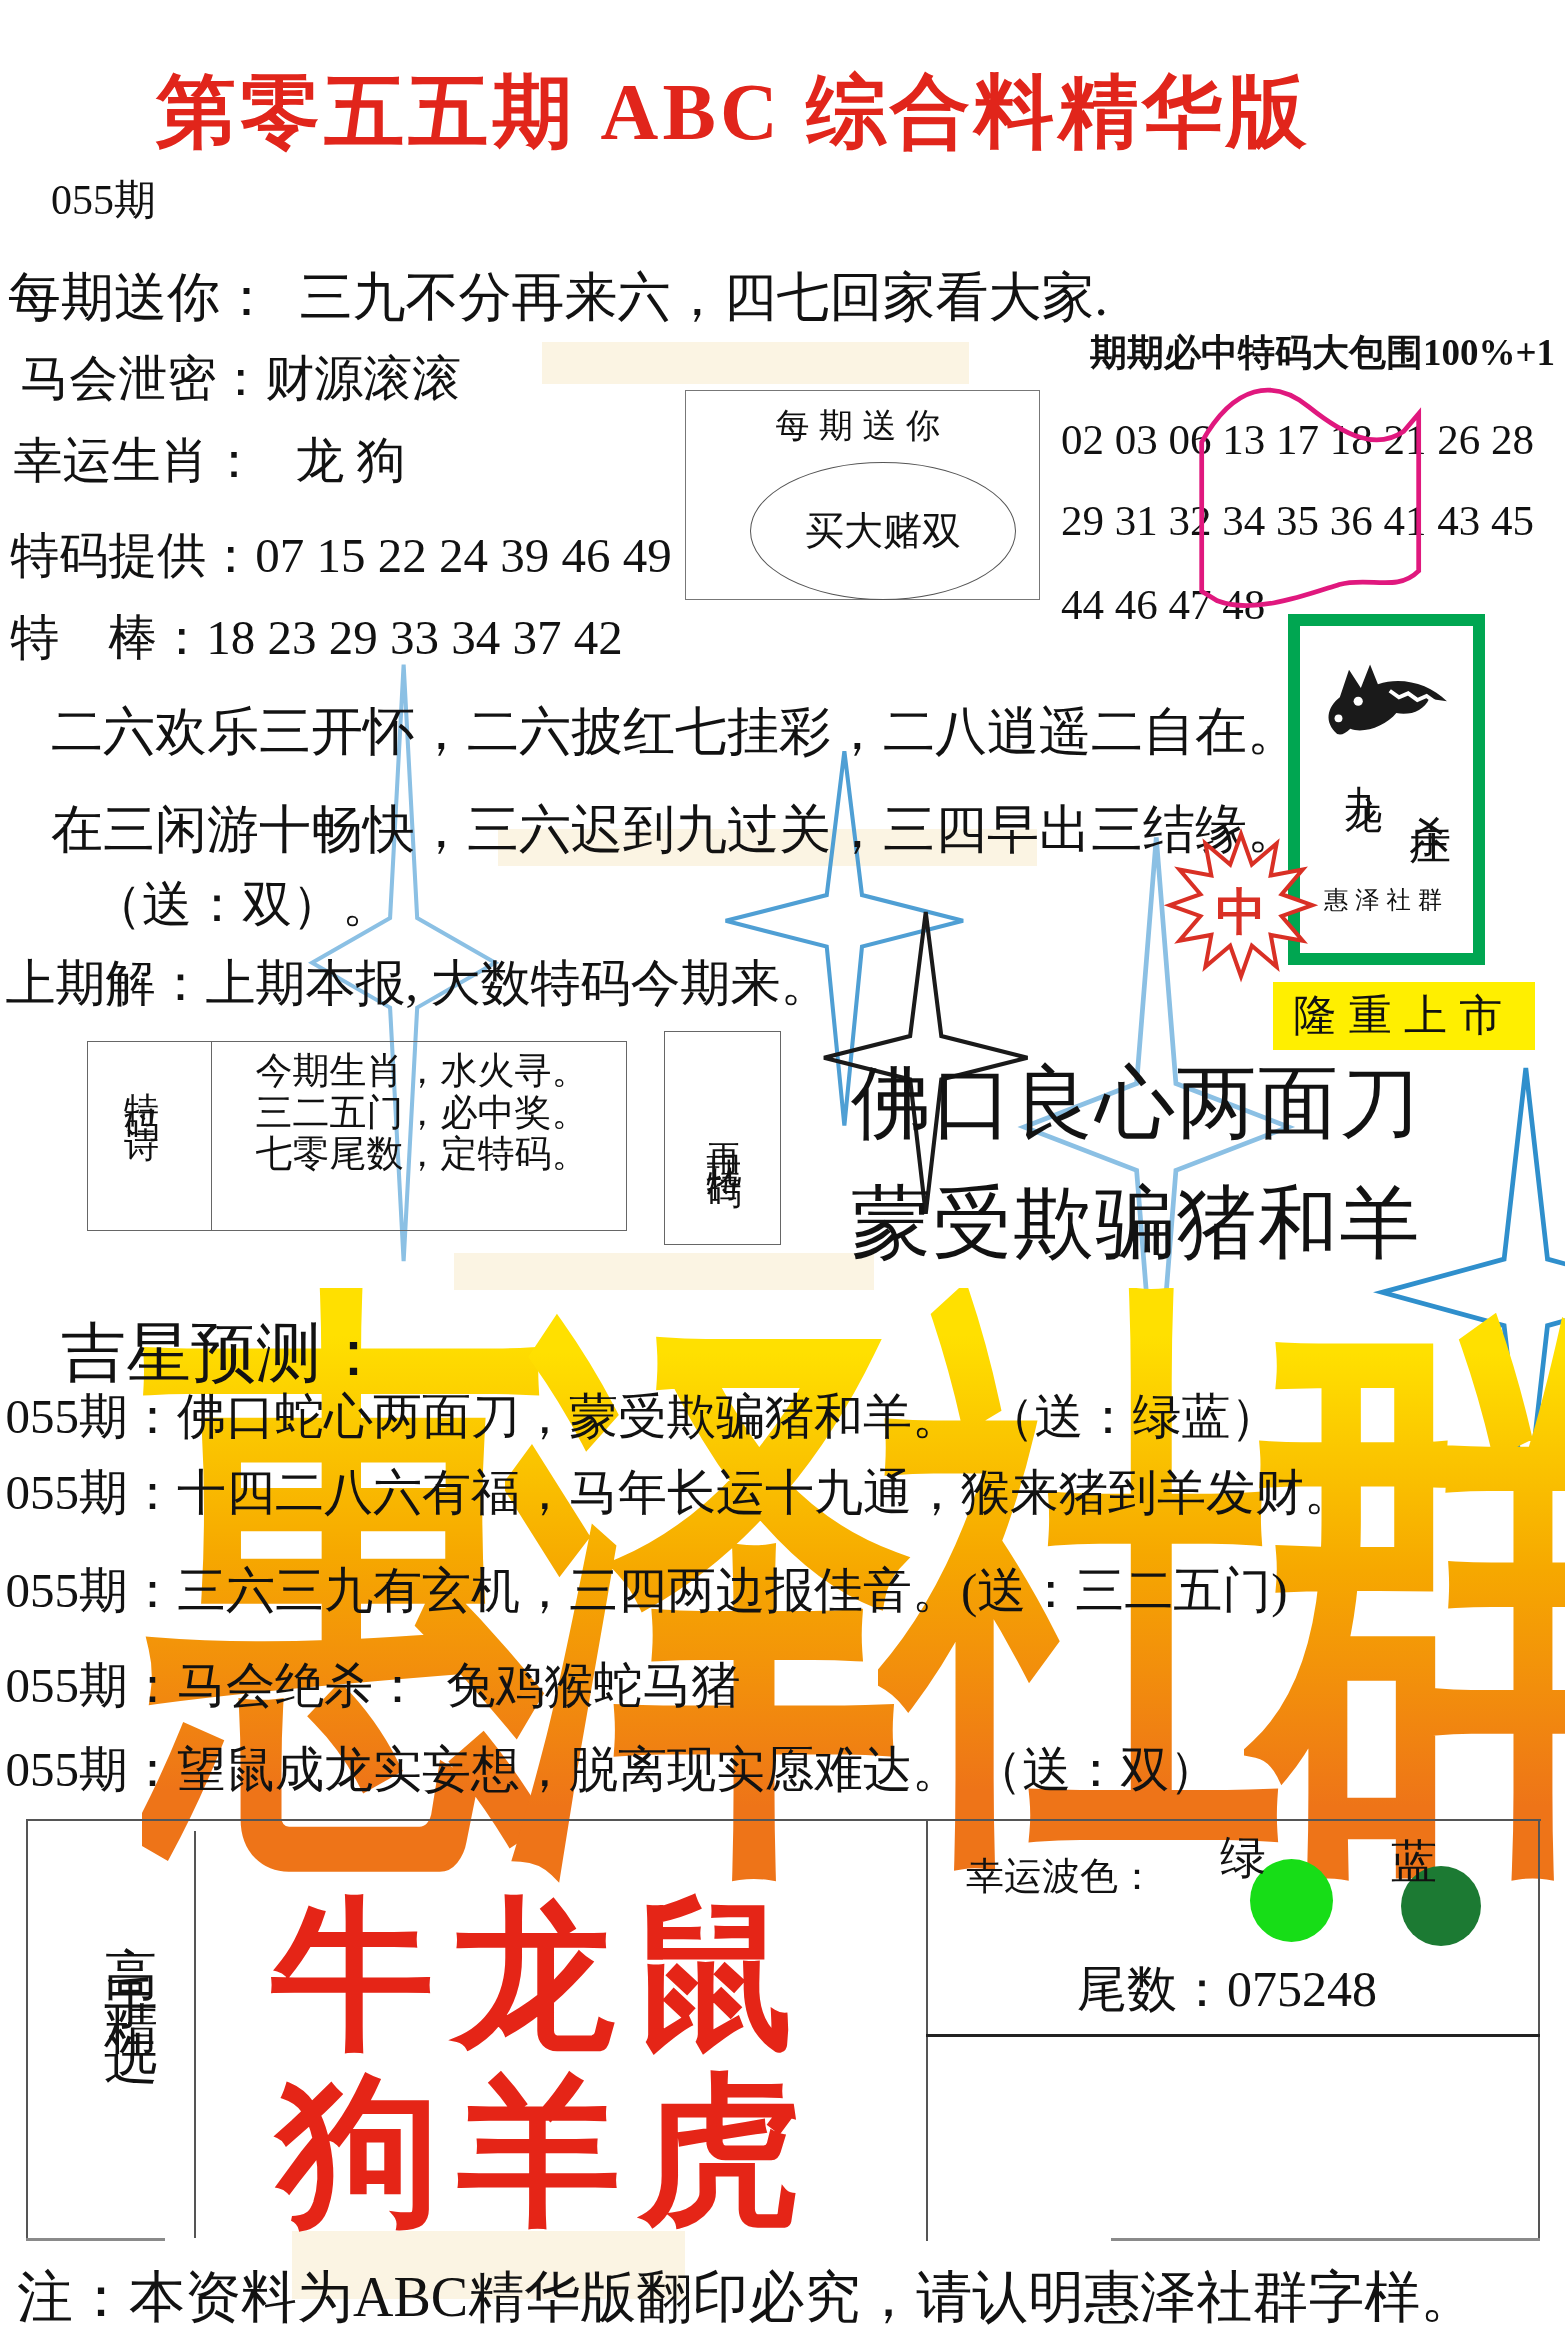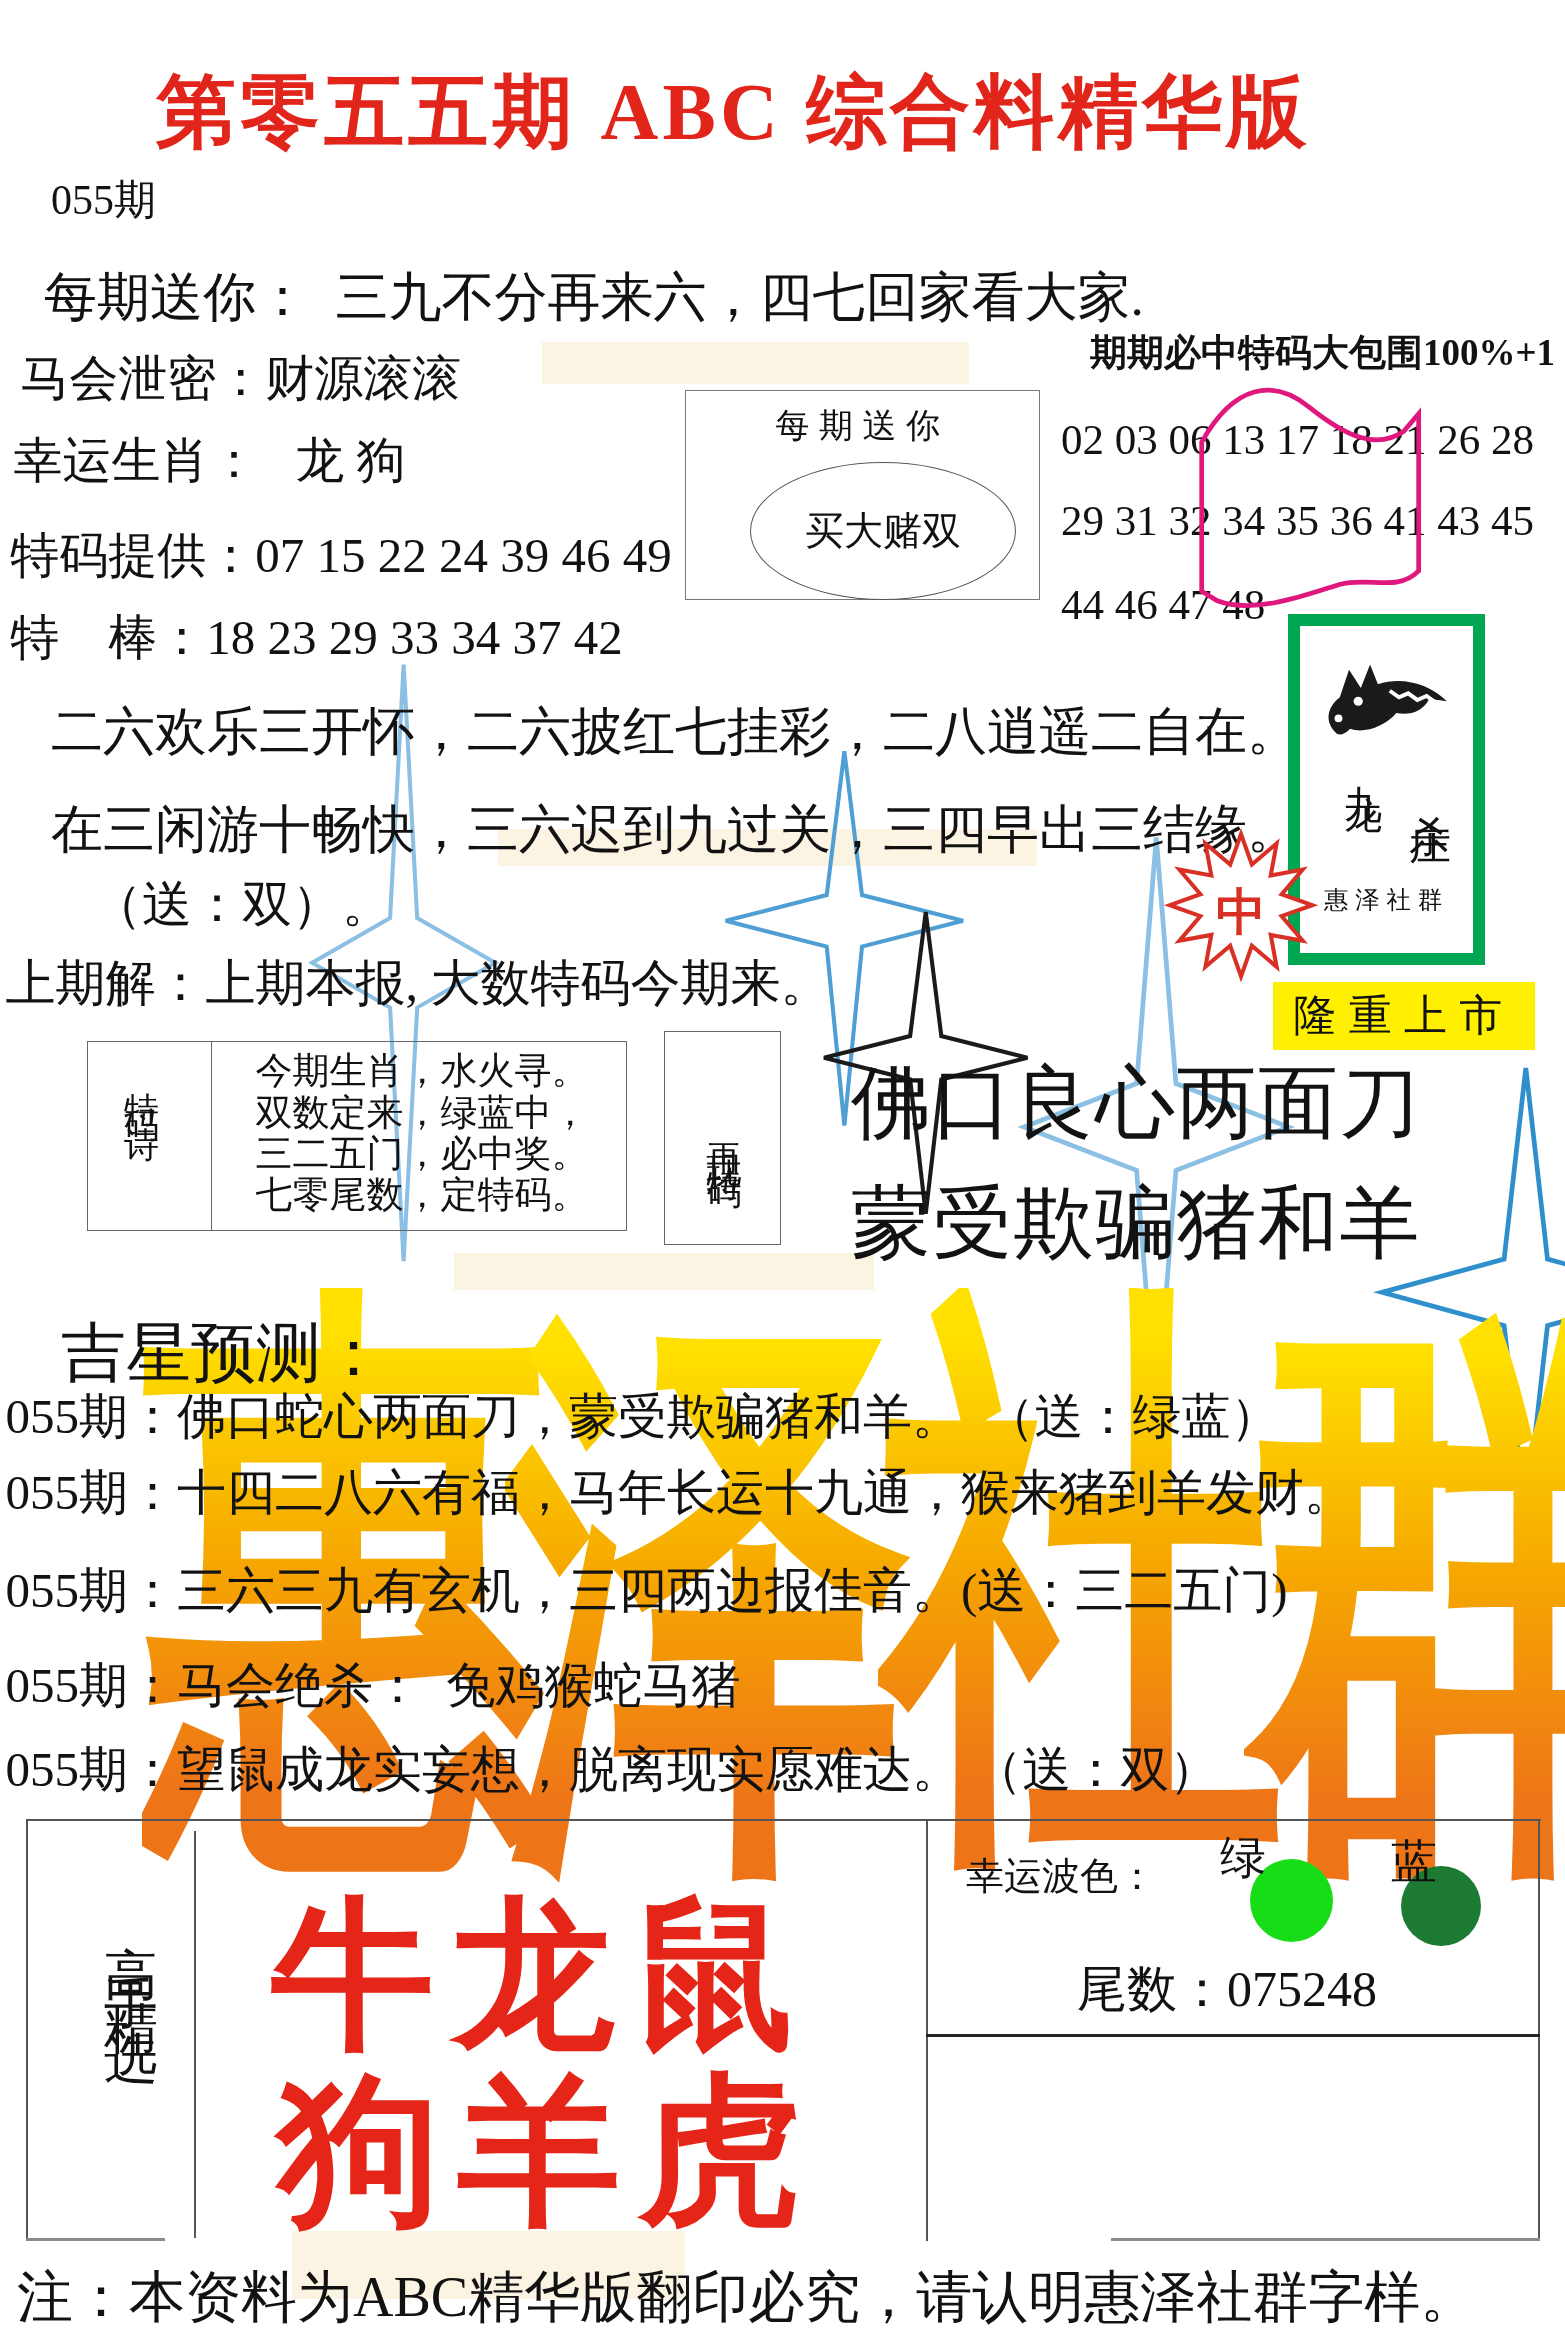--- a/index.html
+++ b/index.html
@@ -52,21 +52,21 @@
     <polygon points="595,980 615,1354 730,1420 615,1486 595,1860 575,1486 460,1420 575,1354" fill="none" stroke="#8bc0e4" stroke-width="6"></polygon>
     <polygon points="1245,1108 1271,1320 1420,1358 1271,1396 1245,1660 1219,1396 1070,1358 1219,1320" fill="none" stroke="#4f9fd4" stroke-width="6"></polygon>
     <polygon points="1365,1345 1388,1528 1515,1560 1388,1592 1365,1790 1342,1592 1215,1560 1342,1528" fill="none" stroke="#1a1a1a" stroke-width="6"></polygon>
     <polygon points="1705,1235 1734,1598 1900,1662 1734,1726 1705,2090 1676,1726 1510,1662 1676,1598" fill="none" stroke="#8bc0e4" stroke-width="7"></polygon>
     <polygon points="2250,1575 2282,1857 2462,1906 2282,1955 2250,2238 2218,1955 2038,1906 2218,1857" fill="none" stroke="#2f8fcc" stroke-width="7"></polygon>
   </svg>
 
   <div class="t title" style="left:156px;top:70px;">第零五五期 ABC 综合料精华版</div>
   <div class="t" style="left:51px;top:178px;font-size:42px;">055期</div>
 
-  <div class="t" style="left:8.1px;top:270px;font-size:53px;margin-left:36px;">每期送你：  三九不分再来六，四七回家看大家.</div>
+  <div class="t" style="left:8.1px;top:270px;font-size:53px;">每期送你：  三九不分再来六，四七回家看大家.</div>
   <div class="t" style="left:20.3px;top:353px;font-size:49px;">马会泄密：财源滚滚</div>
   <div class="t" style="left:13.6px;top:435px;font-size:49px;">幸运生肖：   龙 狗</div>
   <div class="t" style="left:10.2px;top:530px;font-size:49px;">特码提供：07 15 22 24 39 46 49</div>
   <div class="t" style="left:10.2px;top:612px;font-size:49px;">特    棒：18 23 29 33 34 37 42</div>
 
   <div class="reminderbox">
     <div style="position:absolute;left:0;top:12.2px;width:100%;text-align:center;font-size:34px;letter-spacing:9.5px;">每期送你</div>
     <div class="oval">
       <span>买大</span>
       <span>赌双</span>
@@ -97,21 +97,20 @@
 
   <div class="yellowbar">
     <span style="font-size:43px;letter-spacing:12.2px;">隆重上市</span>
   </div>
 
   <div class="poembox">
     <div class="divider"></div>
     <div class="vert" style="position:absolute;left:28.5px;top:22px;font-size:35px;letter-spacing:17.6px;">特码诗</div>
     <div style="position:absolute;left:139px;top:8.1px;width:390px;text-align:center;font-size:37px;line-height:1.12;">
       <div>今期生肖，水火寻。</div>
-      <div>双数定来，绿蓝中，</div>
       <div>三二五门，必中奖。</div>
       <div>七零尾数，定特码。</div>
     </div>
   </div>
   <div class="relabel">
     <div class="vert" style="font-size:35px;letter-spacing:11px;">再现特码</div>
   </div>
 
   <div class="t bigslogan" style="left:851px;top:1061px;">佛口良心两面刀</div>
   <div class="t bigslogan" style="left:851px;top:1181px;">蒙受欺骗猪和羊</div>

